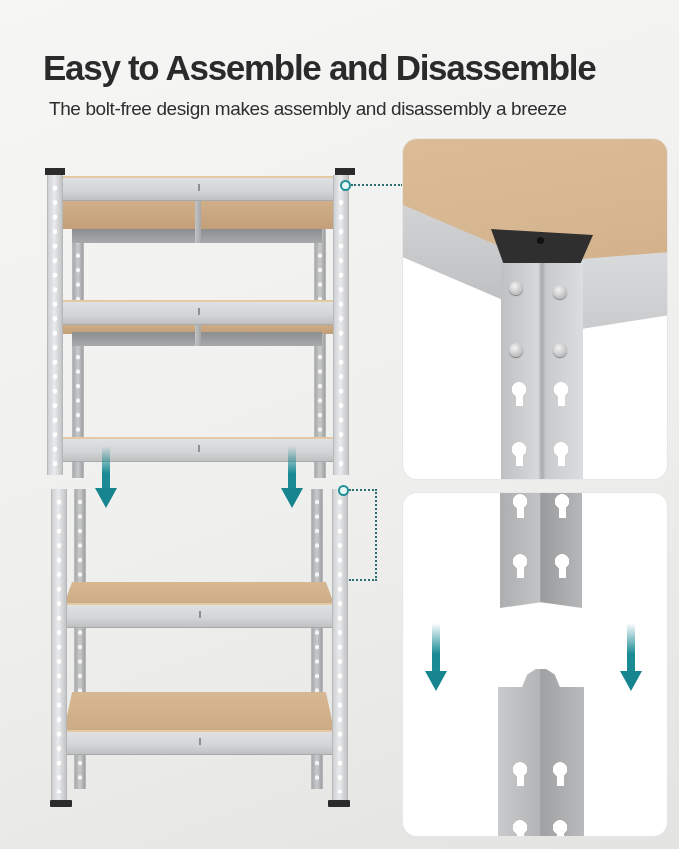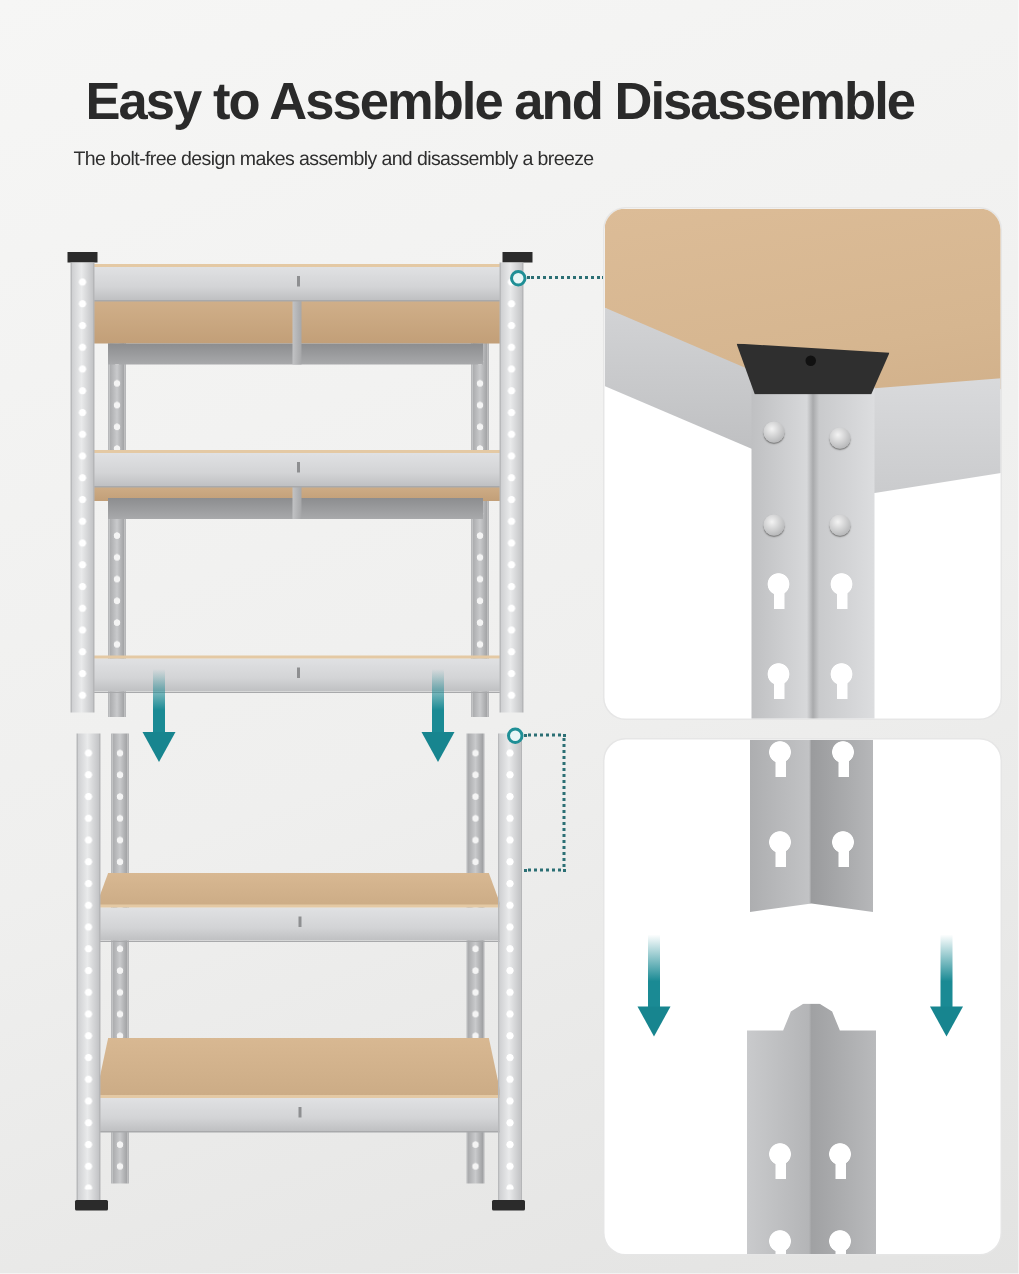--- a/index.html
+++ b/index.html
@@ -3,27 +3,27 @@
   <meta charset="utf-8">
   <style>
     html, body { margin: 0; padding: 0; }
     body {
       width: 679px; height: 849px; overflow: hidden; position: relative;
       background: linear-gradient(160deg, #f6f6f5 0%, #efefee 55%, #e3e3e2 100%);
       font-family: "Liberation Sans", "DejaVu Sans", sans-serif;
       color: #262626;
     }
     .title {
-      position: absolute; left: 57px; top: 48px; margin: 0;
+      position: absolute; left: 43px; top: 48px; margin: 0;
       font-size: 35px; font-weight: bold; letter-spacing: -1.3px; color: #2a2a2a;
       white-space: nowrap;
     }
     .subtitle {
       position: absolute; left: 49px; top: 98px; margin: 0;
-      font-size: 13px; font-weight: normal; letter-spacing: -0.4px; color: #2e2e2e;
+      font-size: 19px; font-weight: normal; letter-spacing: -0.4px; color: #2e2e2e;
       white-space: nowrap;
     }
     .abs { position: absolute; }
     
     .post {
       position: absolute; width: 14px;
       background: linear-gradient(90deg, #cfd0d2 0%, #e9eaeb 45%, #c3c4c6 100%);
       border-left: 1px solid #b8b9bb; border-right: 1px solid #b5b6b8;
     }
     .post.back { width: 10px; background: linear-gradient(90deg,#a9aaac,#c9cacc,#9fa0a2); }

